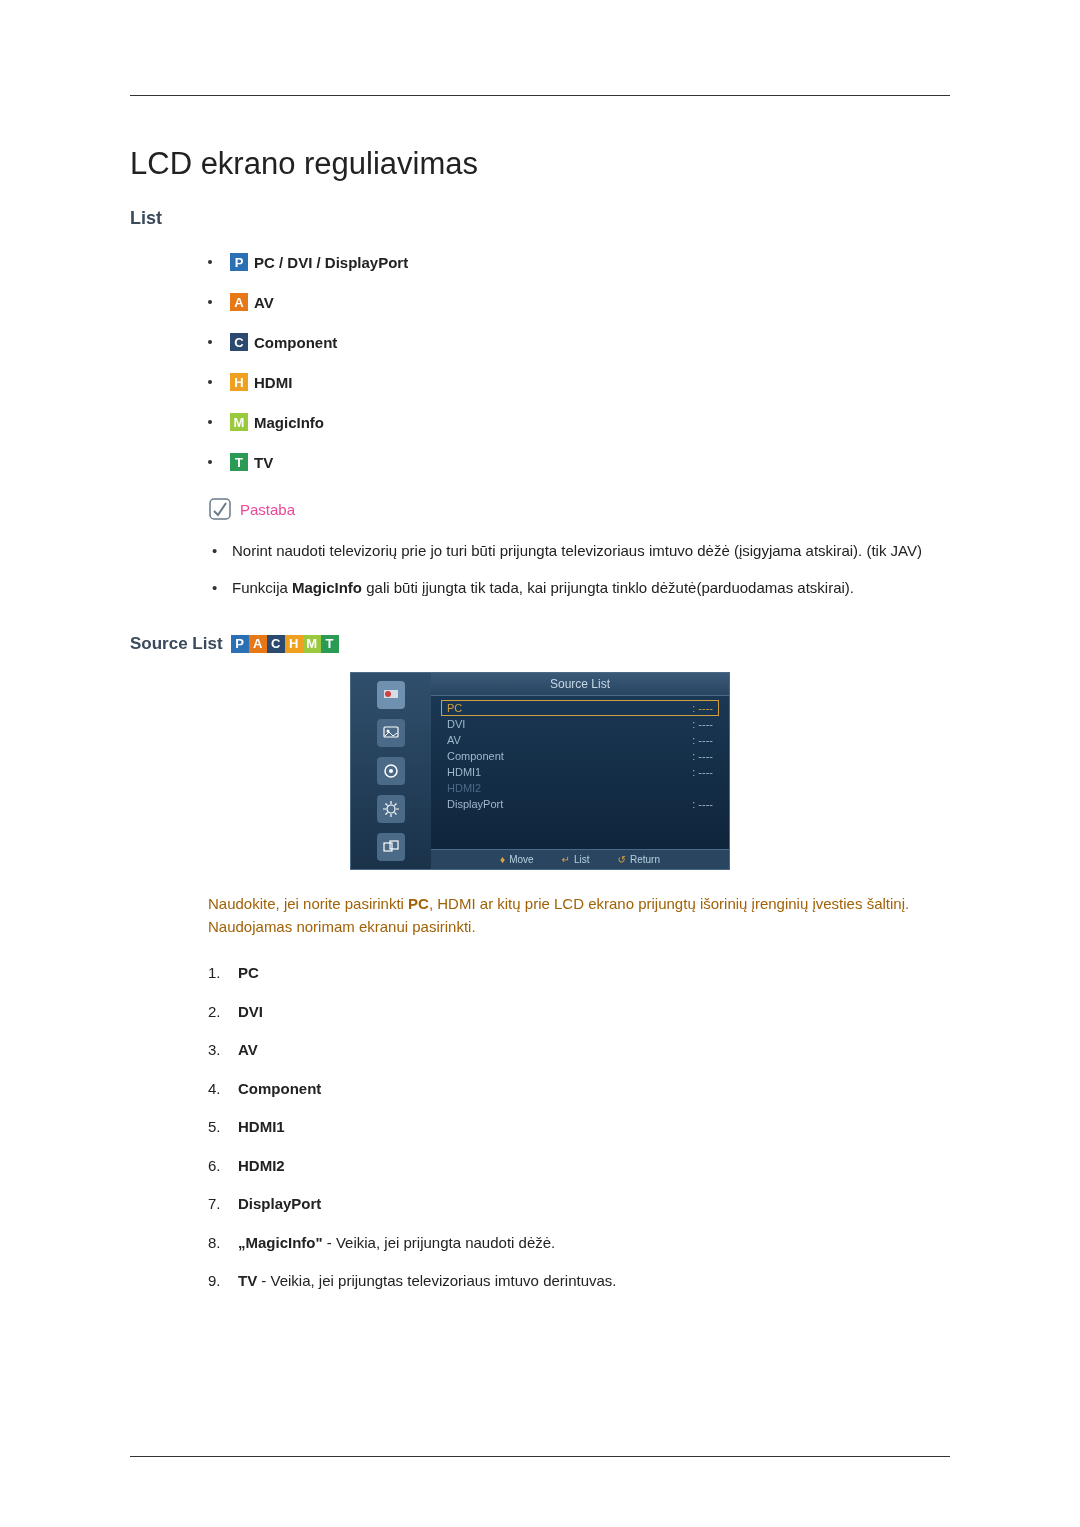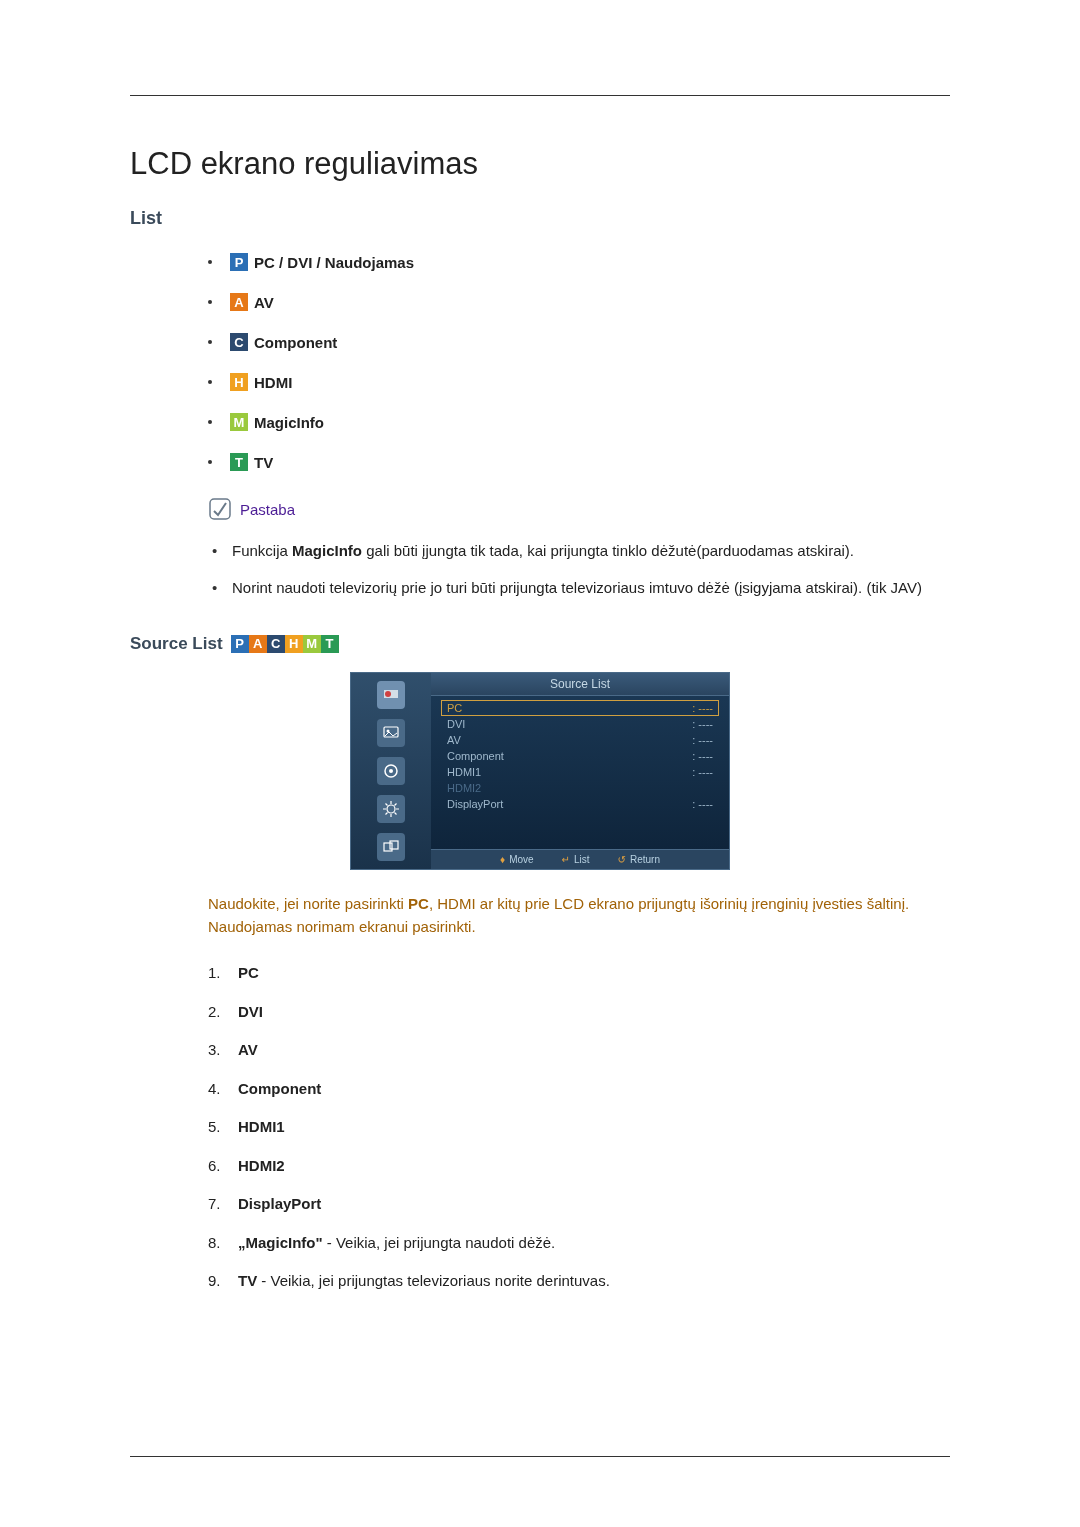--- a/index.html
+++ b/index.html
@@ -92,21 +92,21 @@
       align-items: center;
       justify-content: center;
       margin-right: 8px;
     }
     .note-icon svg {
       width: 100%;
       height: 100%;
     }
     .note-title {
       font-size: 15px;
-      color: #4c1d95;
+      color: #ec4899;
     }
     .note-list {
       list-style: none;
       margin-bottom: 34px;
     }
     .note-list li {
       position: relative;
       padding-left: 24px;
       font-size: 15px;
       line-height: 1.55;
@@ -269,21 +269,21 @@
 <h1 class="page-title">LCD ekrano reguliavimas</h1>
 
 <h2 class="section-heading">List</h2>
 
 <div class="subsection">
 
   <ul class="mode-list">
     <li>
       <span class="bullet-dot"></span>
       <span class="mode-icon icon-p">P</span>
-      <span class="mode-label">PC / DVI / Naudojamas</span>
+      <span class="mode-label">PC / DVI / DisplayPort</span>
     </li>
     <li>
       <span class="bullet-dot"></span>
       <span class="mode-icon icon-a">A</span>
       <span class="mode-label">AV</span>
     </li>
     <li>
       <span class="bullet-dot"></span>
       <span class="mode-icon icon-c">C</span>
       <span class="mode-label">Component</span>
@@ -310,24 +310,24 @@
       <svg viewBox="0 0 24 24">
           <rect x="2" y="2" width="20" height="20" rx="4" fill="none" stroke="#6a7a8a" stroke-width="1.5"></rect>
           <path d="M6 14 L10 18 L18 6" fill="none" stroke="#6a7a8a" stroke-width="2"></path>
         </svg>
     </span>
     <span class="note-title">Pastaba</span>
   </div>
 
   <ul class="note-list">
     <li>
+      <span>Norint naudoti televizorių prie jo turi būti prijungta televizoriaus imtuvo dėžė (įsigyjama atskirai). (tik JAV)</span>
+    </li>
+    <li>
       <span>Funkcija </span><span class="note-bold">MagicInfo</span><span> gali būti įjungta tik tada, kai prijungta tinklo dėžutė(parduodamas atskirai).</span>
-    </li>
-    <li>
-      <span>Norint naudoti televizorių prie jo turi būti prijungta televizoriaus imtuvo dėžė (įsigyjama atskirai). (tik JAV)</span>
     </li>
   </ul>
 </div>
 
 <h3 class="source-list-heading">
   <span>Source List</span>
   <span class="icon-strip">
     <span class="mode-icon icon-p">P</span>
     <span class="mode-icon icon-a">A</span>
     <span class="mode-icon icon-c">C</span>
@@ -429,17 +429,17 @@
 
   <ol class="source-ol">
     <li><span class="bold">PC</span><span></span></li>
     <li><span class="bold">DVI</span><span></span></li>
     <li><span class="bold">AV</span><span></span></li>
     <li><span class="bold">Component</span><span></span></li>
     <li><span class="bold">HDMI1</span><span></span></li>
     <li><span class="bold">HDMI2</span><span></span></li>
     <li><span class="bold">DisplayPort</span><span></span></li>
     <li><span class="bold">„MagicInfo"</span><span> - Veikia, jei prijungta naudoti dėžė.</span></li>
-    <li><span class="bold">TV</span><span> - Veikia, jei prijungtas televizoriaus norite derintuvas.</span></li>
+    <li><span class="bold">TV</span><span> - Veikia, jei prijungtas televizoriaus imtuvo derintuvas.</span></li>
   </ol>
 </div>
 
 <div class="bottom-rule"></div>
 
 </body></html>

